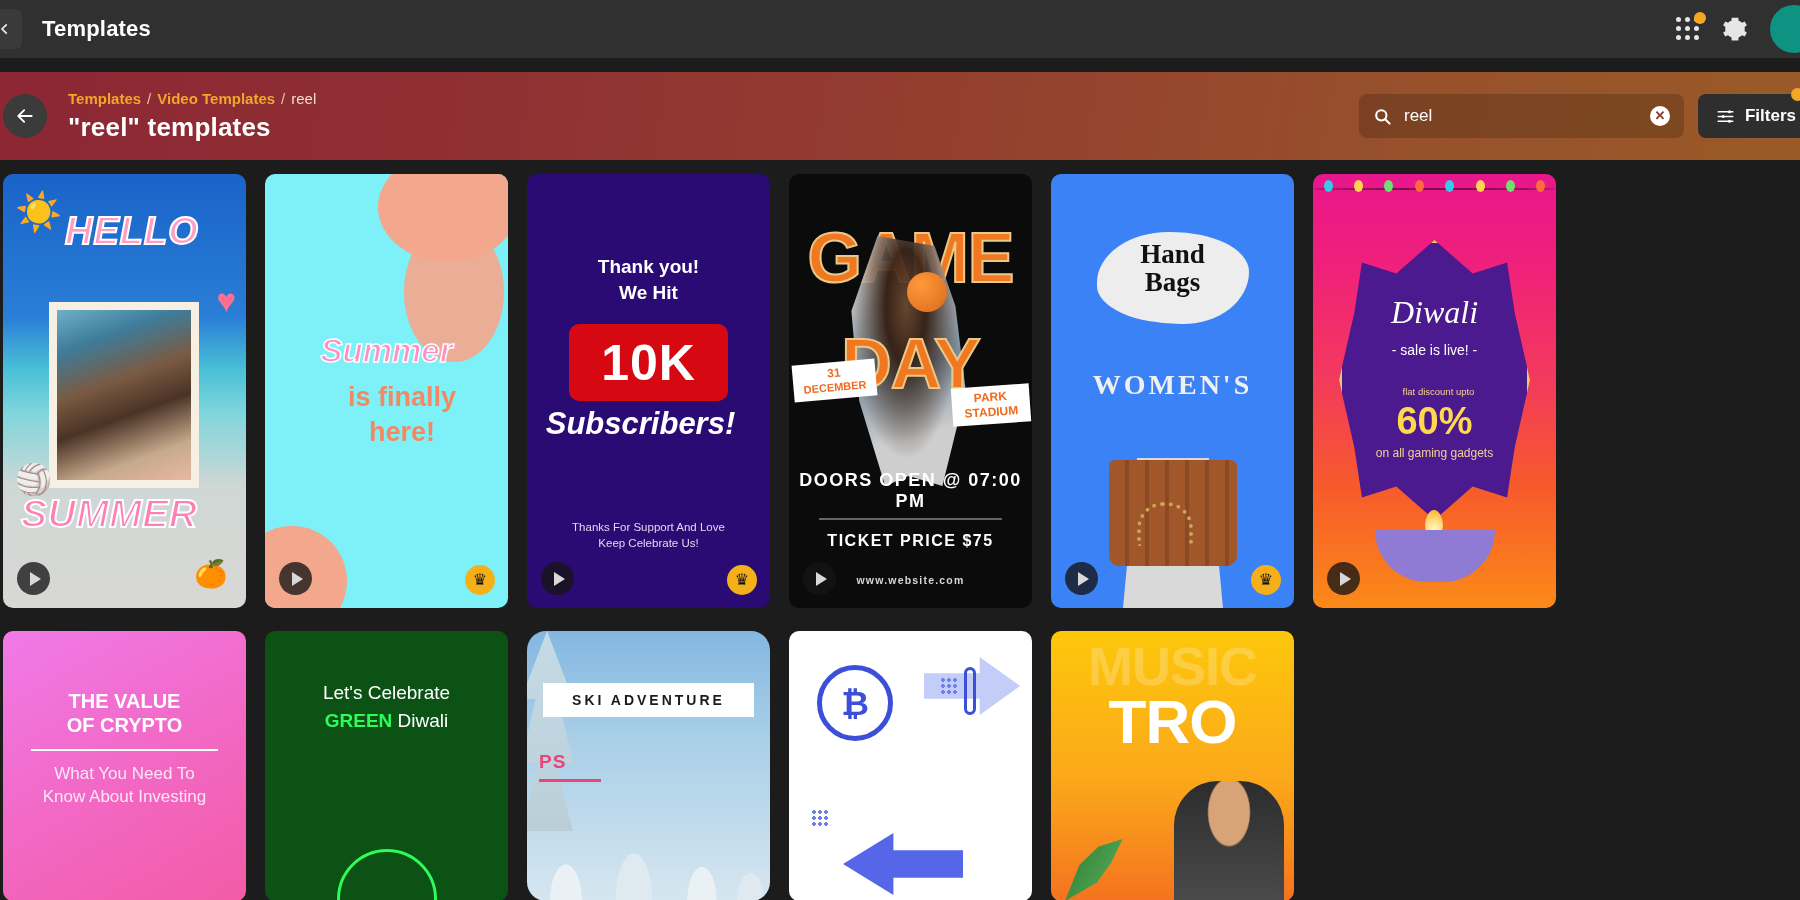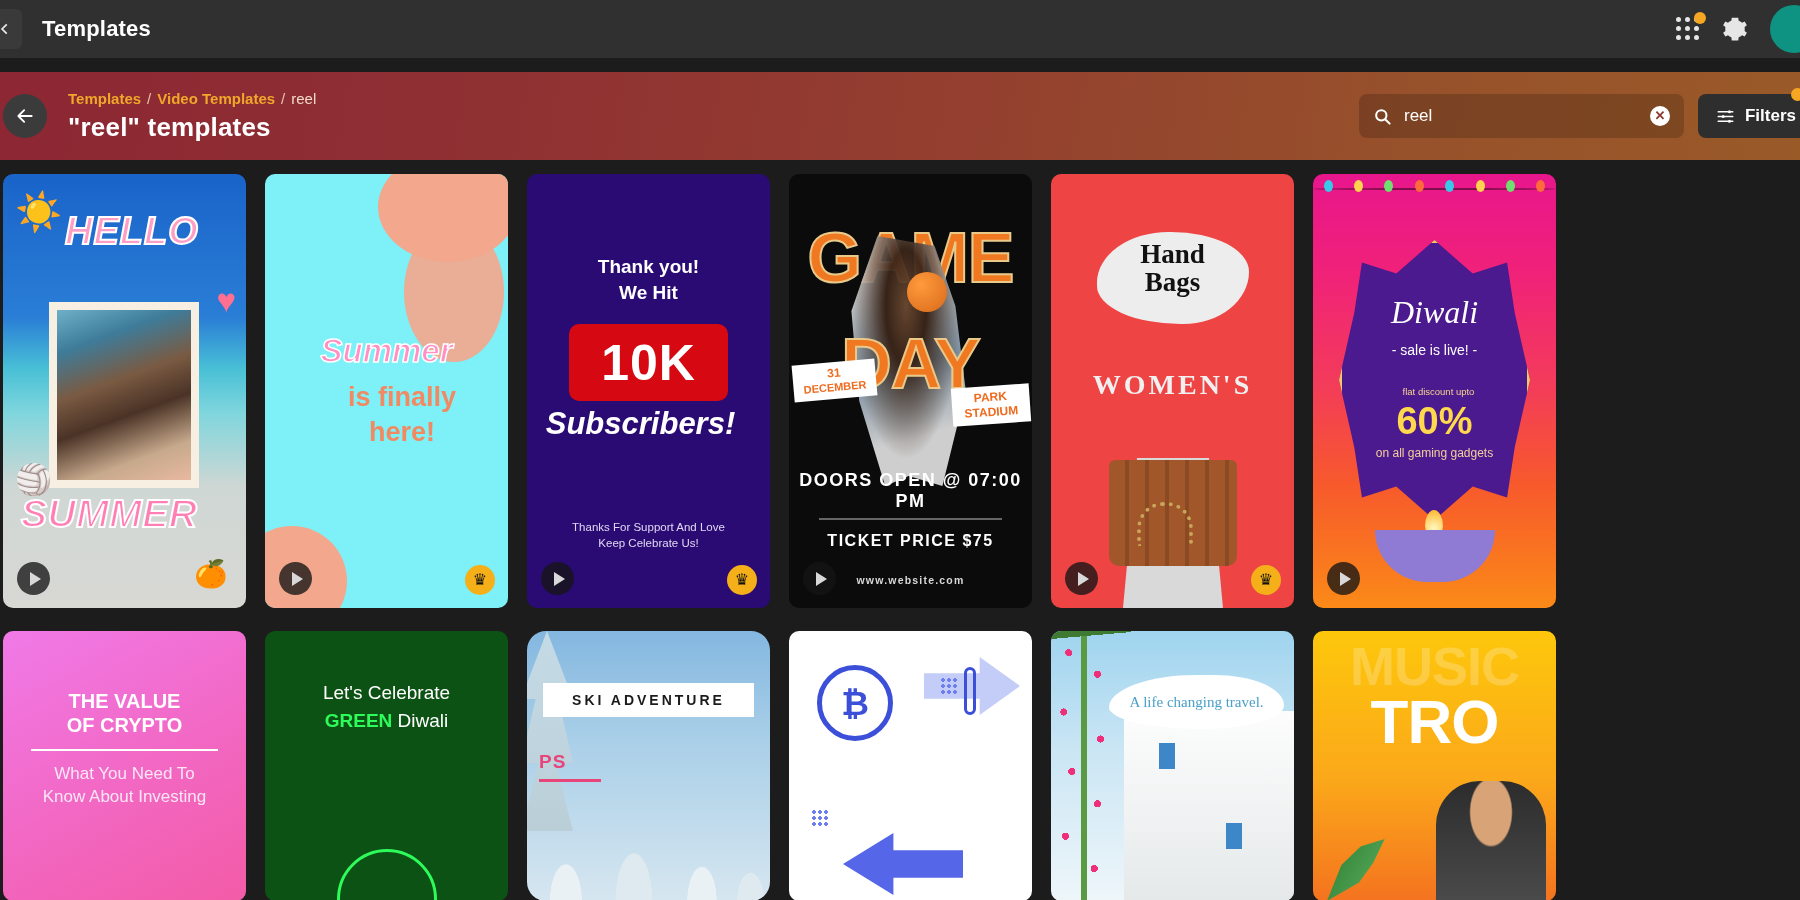--- a/index.html
+++ b/index.html
@@ -225,21 +225,21 @@
   .c4 .ticket {
     position: absolute; left: 0; right: 0; bottom: 58px; text-align: center;
     color: #fff; font-size: 16px; font-weight: bold; letter-spacing: 1.5px;
   }
   .c4 .web {
     position: absolute; left: 0; right: 0; bottom: 22px; text-align: center;
     color: #d8d8d8; font-size: 10.5px; font-weight: bold; letter-spacing: 1.2px;
   }
 
   
-  .c5 { background: #ef4444; }
+  .c5 { background: #3b82f6; }
   .c5 .brush {
     position: absolute; left: 46px; top: 58px; width: 152px; height: 92px;
     background: #ededed; border-radius: 48% 52% 44% 56% / 56% 44% 58% 42%;
   }
   .c5 .hb {
     position: absolute; left: 0; right: 0; top: 66px; text-align: center;
     font-family: "Liberation Serif", serif; font-weight: bold;
     font-size: 27px; color: #111; line-height: 1.05;
   }
   .c5 .womens {
@@ -633,29 +633,20 @@
 
   <div class="card row2 r4">
     <div class="arrow1"></div>
     <div class="pill"></div>
     <div class="dots1"></div>
     <div class="coin">₿</div>
     <div class="dots2"></div>
     <div class="arrow2"></div>
   </div>
 
-  <div class="card row2 r5">
-    <div class="bldg"></div>
-    <div class="win1"></div>
-    <div class="win2"></div>
-    <div class="vine"></div>
-    <div class="cloud">
-        <span>A life changing travel.</span>
-      </div>
-  </div>
 
   <div class="card row2 r6">
     <div class="ghost">MUSIC</div>
     <div class="person"></div>
     <div class="big">TRO</div>
     <div class="leaf"></div>
   </div>
 
 </div>
 

